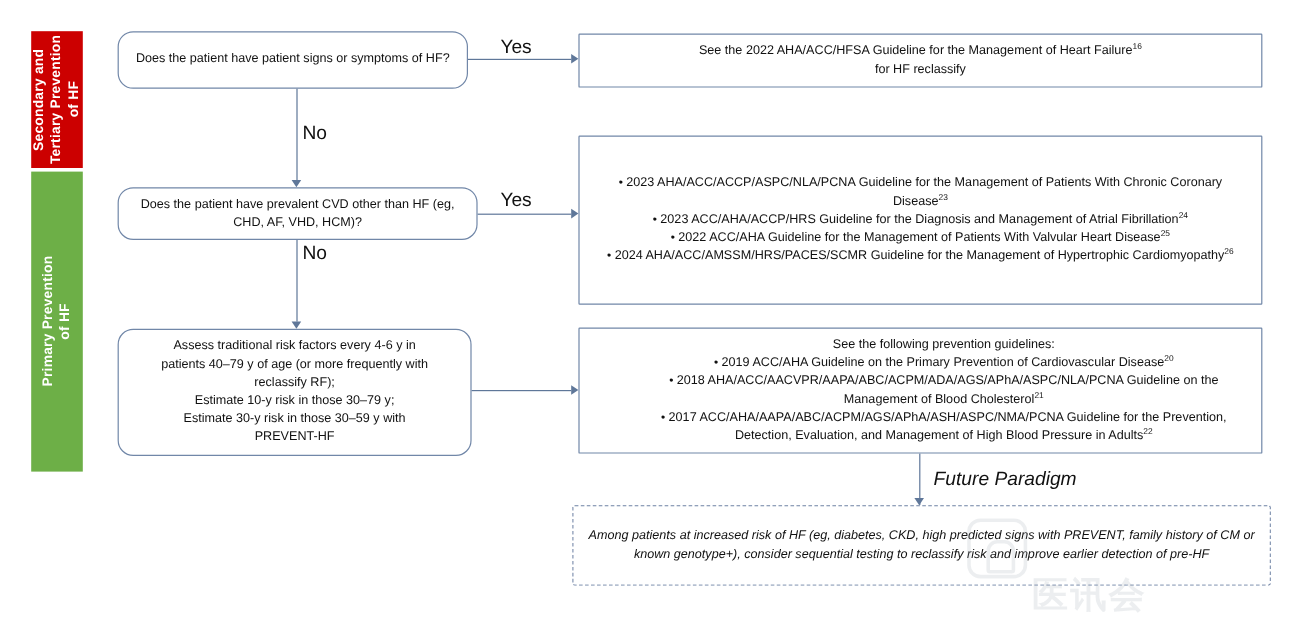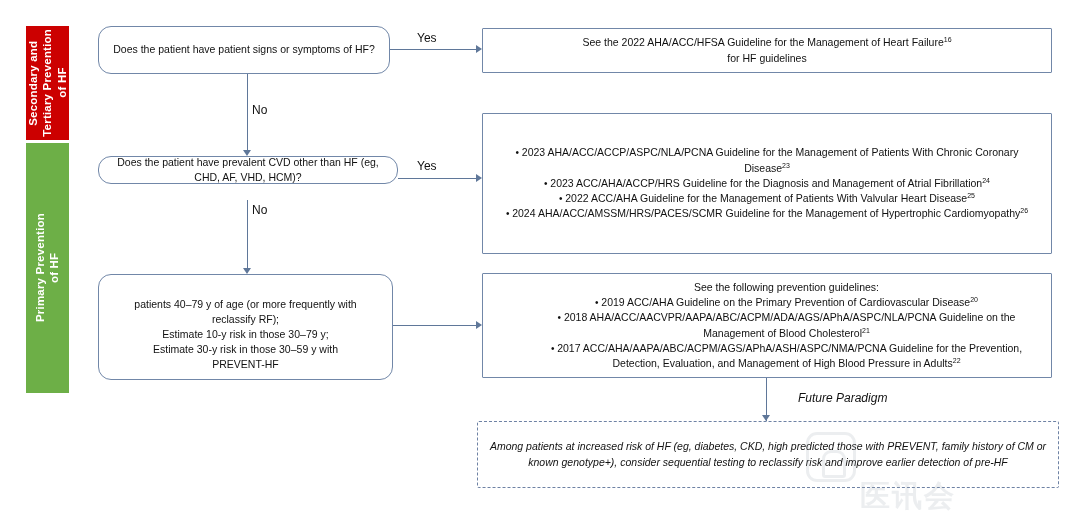--- a/index.html
+++ b/index.html
@@ -77,21 +77,21 @@
     border: 1.4px dashed #6E82A4;
     border-radius: 2px;
     font-style: italic;
   }
   .node .inner {
     width: 100%;
   }
 
   
   #node-q1    { left: 98px;  top: 26px;  width: 292px; height: 48px; }
-  #node-q2    { left: 98px;  top: 156px; width: 300px; height: 28px; }
+  #node-q2    { left: 98px;  top: 156px; width: 300px; height: 44px; }
   #node-q3    { left: 98px;  top: 274px; width: 295px; height: 106px; }
 
   
   #node-hf-mgmt   { left: 482px; top: 28px;  width: 570px; height: 45px; }
   #node-disease   { left: 482px; top: 113px; width: 570px; height: 141px; }
   #node-prevent   { left: 482px; top: 273px; width: 570px; height: 105px; padding-left: 47px; }
   #node-future    { left: 477px; top: 421px; width: 582px; height: 67px; }
 
   .node ul {
     margin: 0;
@@ -134,21 +134,21 @@
   }
   .arrowhead.down {
     border-left: 4px solid transparent;
     border-right: 4px solid transparent;
     border-top: 6px solid #5F7799;
     border-bottom: 0;
   }
 
   .edge-label {
     position: absolute;
-    font-size: 12px;
+    font-size: 16px;
     color: #111111;
     background: transparent;
   }
   .edge-label.italic {
     font-style: italic;
   }
 
   
   #watermark {
     position: absolute;
@@ -212,21 +212,21 @@
   <div class="arrowhead" style="left:476px; top:45px;"></div>
   <div class="edge-label" style="left:417px; top:31px;">Yes</div>
 
   <div class="line-v" style="left:247px; top:74px; height:76px;"></div>
   <div class="arrowhead down" style="left:243px; top:150px;"></div>
   <div class="edge-label" style="left:252px; top:103px;">No</div>
 
   <div class="node sharp" id="node-hf-mgmt">
     <span class="inner">
       <span>See the 2022 AHA/ACC/HFSA Guideline for the Management of Heart Failure</span><sup>16</sup><br>
-      <span>for HF guidelines</span>
+      <span>for HF reclassify</span>
     </span>
   </div>
 
   <div class="node rounded" id="node-q2">
     <span class="inner">Does the patient have prevalent CVD other than HF (eg, CHD, AF, VHD, HCM)?</span>
   </div>
 
   <div class="line-h" style="left:398px; top:178px; width:78px;"></div>
   <div class="arrowhead" style="left:476px; top:174px;"></div>
   <div class="edge-label" style="left:417px; top:159px;">Yes</div>
@@ -249,21 +249,21 @@
         </li>
         <li>
           <span class="bullet-dot">•&nbsp;</span><span>2024 AHA/ACC/AMSSM/HRS/PACES/SCMR Guideline for the Management of Hypertrophic Cardiomyopathy</span><sup>26</sup>
         </li>
       </ul>
     </span>
   </div>
 
   <div class="node rounded" id="node-q3">
     <span class="inner">
-      <br>
+      <span>Assess traditional risk factors every 4-6 y in</span><br>
       <span>patients 40–79 y of age (or more frequently with</span><br>
       <span>reclassify RF);</span><br>
       <span>Estimate 10-y risk in those 30–79 y;</span><br>
       <span>Estimate 30-y risk in those 30–59 y  with</span><br>
       <span>PREVENT-HF</span>
     </span>
   </div>
 
   <div class="line-h" style="left:393px; top:325px; width:83px;"></div>
   <div class="arrowhead" style="left:476px; top:321px;"></div>
@@ -280,24 +280,24 @@
         </li>
         <li>
           <span class="bullet-dot">•&nbsp;</span><span>2017 ACC/AHA/AAPA/ABC/ACPM/AGS/APhA/ASH/ASPC/NMA/PCNA Guideline for the Prevention, Detection, Evaluation, and Management of High Blood Pressure in Adults</span><sup>22</sup>
         </li>
       </ul>
     </span>
   </div>
 
   <div class="line-v" style="left:766px; top:378px; height:43px;"></div>
   <div class="arrowhead down" style="left:762px; top:415px;"></div>
-  <div class="edge-label italic" style="left:778px; top:391px;margin-left:20px;">Future Paradigm</div>
+  <div class="edge-label italic" style="left:778px; top:391px;">Future Paradigm</div>
 
   <div class="node dashed" id="node-future">
-    <span class="inner">Among patients at increased risk of HF (eg, diabetes, CKD, high predicted those with PREVENT, family history of CM or known genotype+), consider sequential testing to reclassify risk and improve earlier detection of pre-HF</span>
+    <span class="inner">Among patients at increased risk of HF (eg, diabetes, CKD, high predicted signs with PREVENT, family history of CM or known genotype+), consider sequential testing to reclassify risk and improve earlier detection of pre-HF</span>
   </div>
 
   <div id="watermark">
     <div class="wm-box">
       <div class="wm-inner"></div>
     </div>
     <div class="wm-text">医讯会</div>
   </div>
 
 </div>

